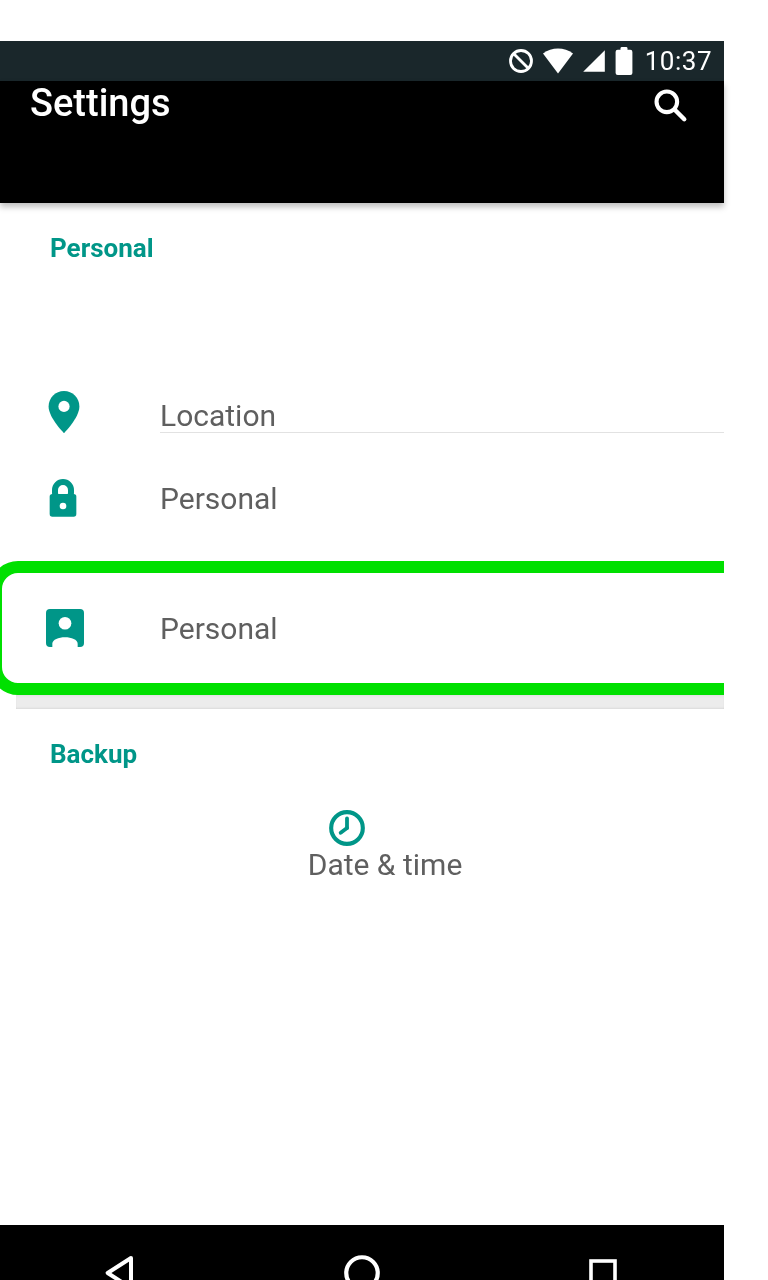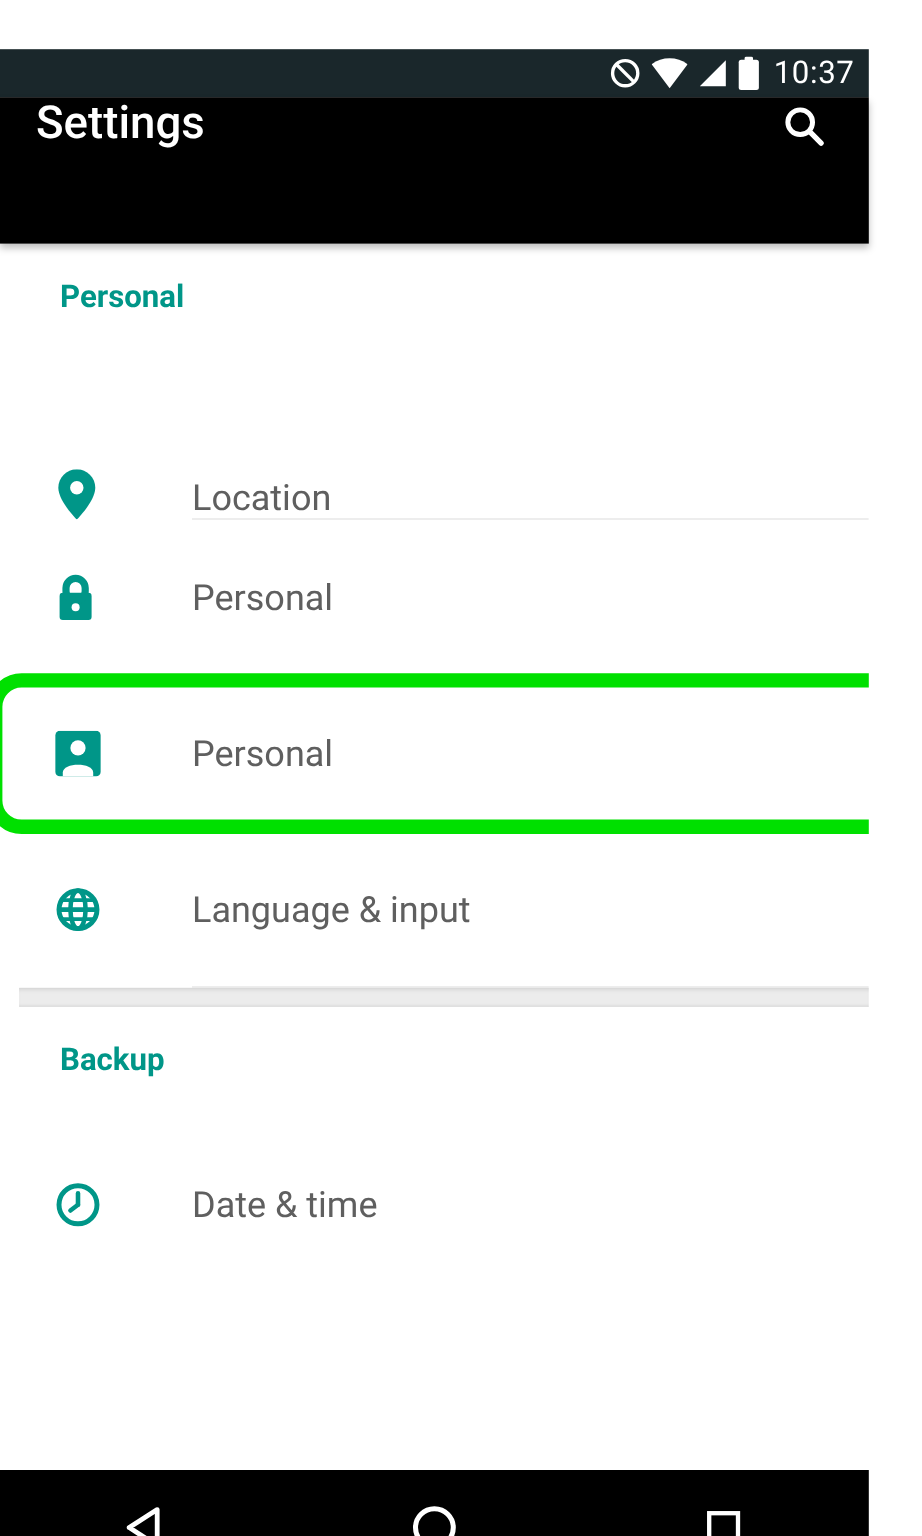--- a/index.html
+++ b/index.html
@@ -116,44 +116,29 @@
           <svg width="38" height="38" viewBox="0 0 24 24">
                 <rect x="0" y="0" width="24" height="24" rx="2.5" fill="#009688"></rect>
                 <circle cx="12" cy="9" r="4" fill="#fff"></circle>
                 <path d="M4 22 C4 16.5 20 16.5 20 22 L20 24 L4 24 Z" fill="#fff"></path>
               </svg>
         </span>
           </div>
         <div class="label">Personal</div>
       </div>
 
-      <div class="row">
-        <div class="icon-slot">
-            <span>
-          <svg width="38" height="38" viewBox="0 0 24 24">
-                <circle cx="12" cy="12" r="10" fill="none" stroke="#009688" stroke-width="2.6"></circle>
-                <ellipse cx="12" cy="12" rx="4" ry="10" fill="none" stroke="#009688" stroke-width="2.4"></ellipse>
-                <line x1="2" y1="12" x2="22" y2="12" stroke="#009688" stroke-width="2.4"></line>
-                <line x1="3.5" y1="7" x2="20.5" y2="7" stroke="#009688" stroke-width="2"></line>
-                <line x1="3.5" y1="17" x2="20.5" y2="17" stroke="#009688" stroke-width="2"></line>
-              </svg>
-        </span>
-          </div>
-        <div class="label">Language &amp; input</div>
-        <div class="divider"></div>
-      </div>
 
     </div>
 
     <div class="section-gap"></div>
 
     <div class="section-header">Backup</div>
     <div class="list">
 
-      <div class="row" style="margin-top:30px;">
+      <div class="row" style="margin-top:30px;flex-direction:column;">
         <div class="icon-slot">
             <span>
           <svg width="38" height="38" viewBox="0 0 24 24">
                 <circle cx="12" cy="12" r="10" fill="none" stroke="#009688" stroke-width="2.6"></circle>
                 <line x1="12" y1="12" x2="12" y2="6" stroke="#009688" stroke-width="2.4" stroke-linecap="round"></line>
                 <line x1="12" y1="12" x2="8" y2="15" stroke="#009688" stroke-width="2.4" stroke-linecap="round"></line>
               </svg>
         </span>
           </div>
         <div class="label">Date &amp; time</div>

